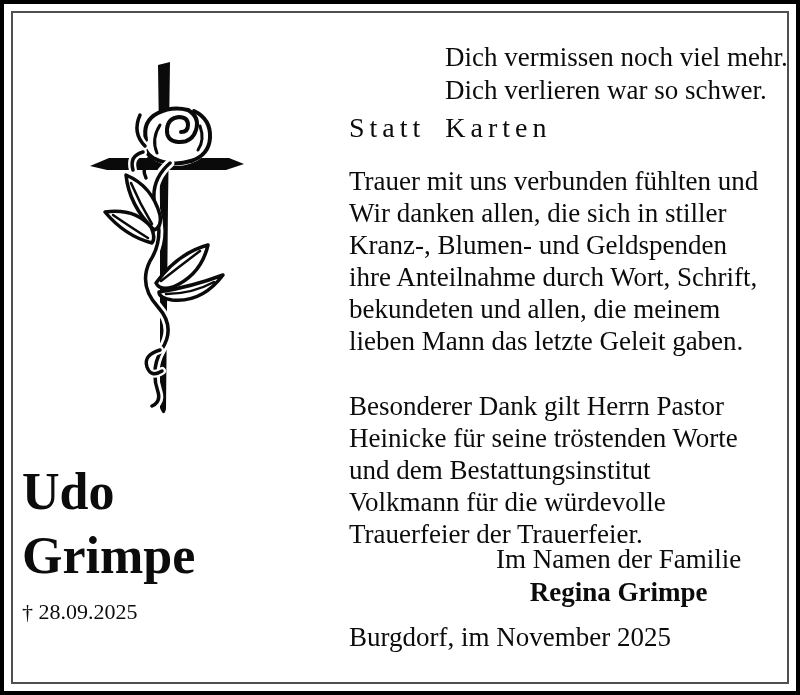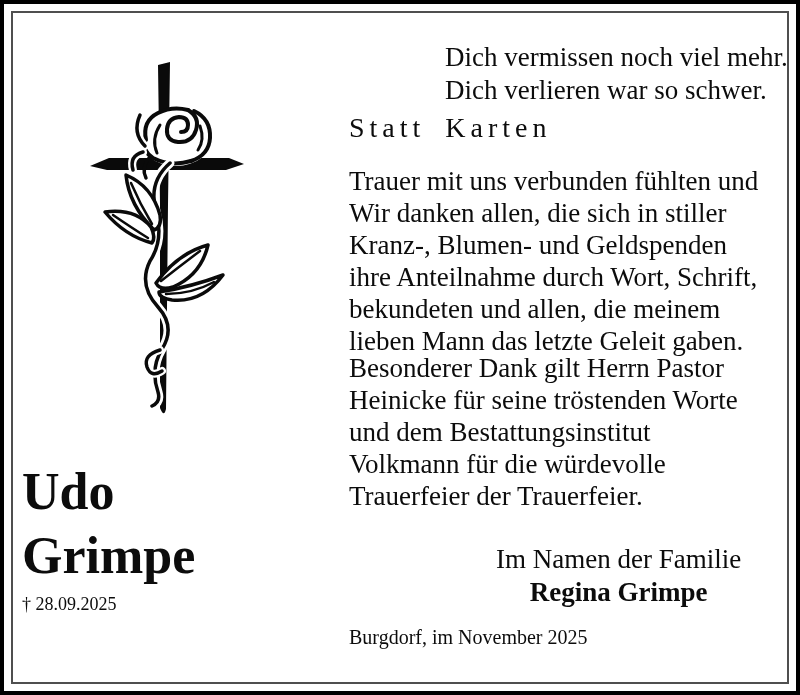--- a/index.html
+++ b/index.html
@@ -32,42 +32,42 @@
     text-align: left;
     font-size: 28px;
     letter-spacing: 5px;
     word-spacing: 8px;
   }
   .para1 {
     left: 345px; top: 161px;
     font-size: 27px; line-height: 32px;
   }
   .para2 {
-    left: 345px; top: 348px;
+    left: 345px; top: 386px;
     font-size: 27px; line-height: 32px;
   }
   .signature-block {
     left: 492px; top: 539px;
     font-size: 27px; line-height: 33px; text-align: center;
   }
   .signature-name { font-weight: bold; }
   .city-line {
     left: 345px; top: 617px;
-    font-size: 20px; line-height: 33px;
+    font-size: 27px; line-height: 33px;
   }
   .name-block {
     left: 18px; top: 456px; width: 292px;
     text-align: left;
   }
   .deceased-name {
     font-size: 52px; font-weight: bold; line-height: 64px;
     white-space: nowrap;
   }
   .death-date {
-    font-size: 18px; line-height: 32px; margin-top: 0;
+    font-size: 22px; line-height: 32px; margin-top: 8px;
   }
   .cross-art { left: 35px; top: 50px; }
 </style>
 </head>
 <body>
 
 <div class="page">
   <div class="inner-frame"></div>
 
   <svg class="abs cross-art" width="260" height="370" viewBox="0 0 260 370" fill="none" stroke="none">

